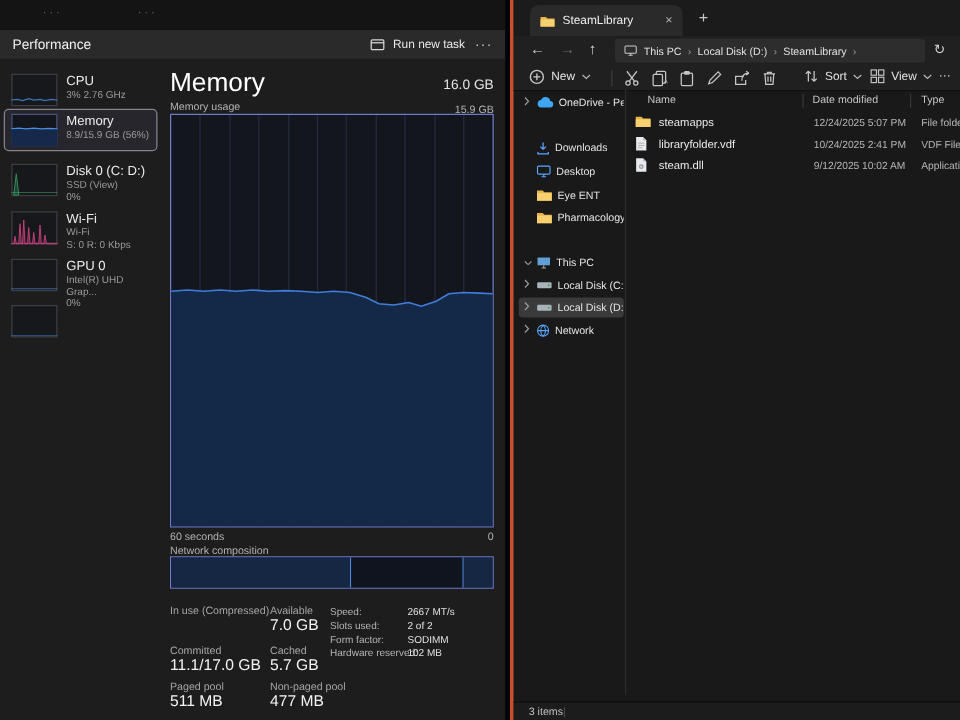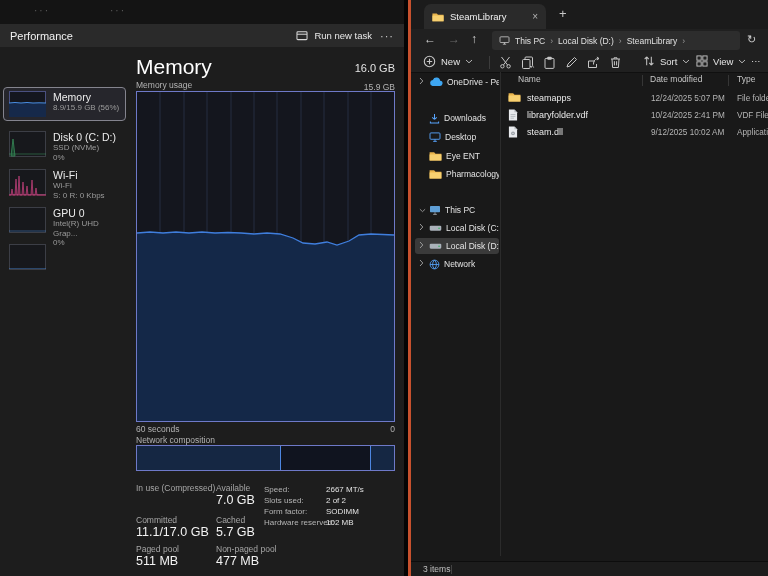--- a/index.html
+++ b/index.html
@@ -110,20 +110,30 @@
           <svg width="12" height="11" viewBox="0 0 13 12" fill="none" stroke="#d8d8d8" stroke-width="1.1">
             <rect x="1" y="2" width="11" height="8.5" rx="1"></rect>
               <path d="M1,4.6 H12"></path>
           </svg>
           <span>Run new task</span>
         </span>
         <span class="tm-more">···</span>
       </span>
     </div>
 
+    <div class="tm-item" style="top:55px">
+      <svg class="thumb" viewBox="0 0 37 26">
+        <rect x="0.5" y="0.5" width="36" height="25" fill="#17181c" stroke="#3c3e46"></rect>
+        <path d="M0,21 L5,20.5 L9,21.5 L14,20 L18,21 L23,20.5 L27,21.5 L32,20.5 L37,21" stroke="#4a8fe2" fill="none" stroke-width="1" opacity="0.8"></path>
+      </svg>
+      <div>
+        <div class="tm-item-name">CPU</div>
+        <div class="tm-item-sub">3% 2.76 GHz</div>
+      </div>
+    </div>
 
     <div class="tm-item selected" style="top:87px">
       <svg class="thumb" viewBox="0 0 37 26">
         <rect x="0.5" y="0.5" width="36" height="25" fill="#14161e" stroke="#4a5080"></rect>
         <path d="M0,12 L6,11.5 L12,12 L18,11.5 L24,12 L30,11.8 L37,12 L37,26 L0,26 Z" fill="#16294a"></path>
         <path d="M0,12 L6,11.5 L12,12 L18,11.5 L24,12 L30,11.8 L37,12" stroke="#4a8fe2" fill="none" stroke-width="1"></path>
       </svg>
       <div>
         <div class="tm-item-name">Memory</div>
         <div class="tm-item-sub">8.9/15.9 GB (56%)</div>
@@ -131,21 +141,21 @@
     </div>
 
     <div class="tm-item" style="top:127px">
       <svg class="thumb" viewBox="0 0 37 26">
         <rect x="0.5" y="0.5" width="36" height="25" fill="#17181c" stroke="#3c3e46"></rect>
         <path d="M2,25 L4,8 L6,25 Z" fill="#1e4d33" stroke="#3d9e63" stroke-width="0.8" opacity="0.85"></path>
         <path d="M0,23 L37,23" stroke="#3d9e63" stroke-width="0.8" opacity="0.6"></path>
       </svg>
       <div>
         <div class="tm-item-name">Disk 0 (C: D:)</div>
-        <div class="tm-item-sub">SSD (NVMe)</div>
+        <div class="tm-item-sub">SSD (View)</div>
         <div class="tm-item-sub">0%</div>
       </div>
     </div>
 
     <div class="tm-item" style="top:165px">
       <svg class="thumb" viewBox="0 0 37 26">
         <rect x="0.5" y="0.5" width="36" height="25" fill="#17181c" stroke="#3c3e46"></rect>
         <path d="M0,26 L2,26 L3,20 L4,26 L6,26 L7,10 L8,26 L9,26 L10,7 L11,26 L13,26 L14,13 L15,26 L17,26 L18,17 L19,26 L22,26 L23,11 L24,26 L26,26 L27,19 L28,26 L37,26 Z" fill="#5e2340" stroke="#c9447f" stroke-width="0.7"></path>
       </svg>
       <div>

